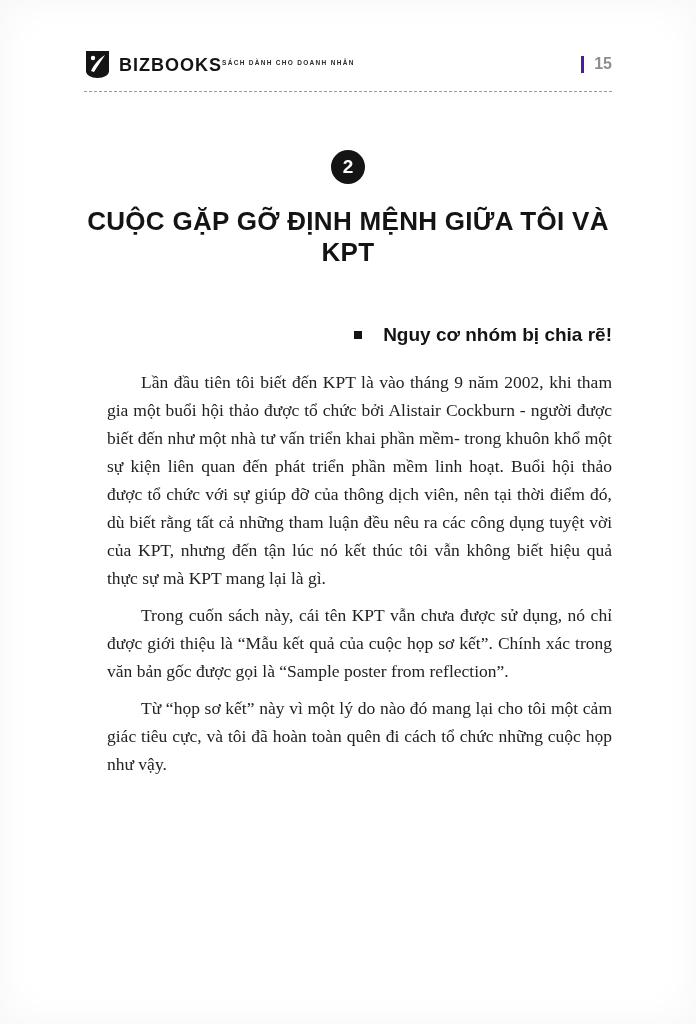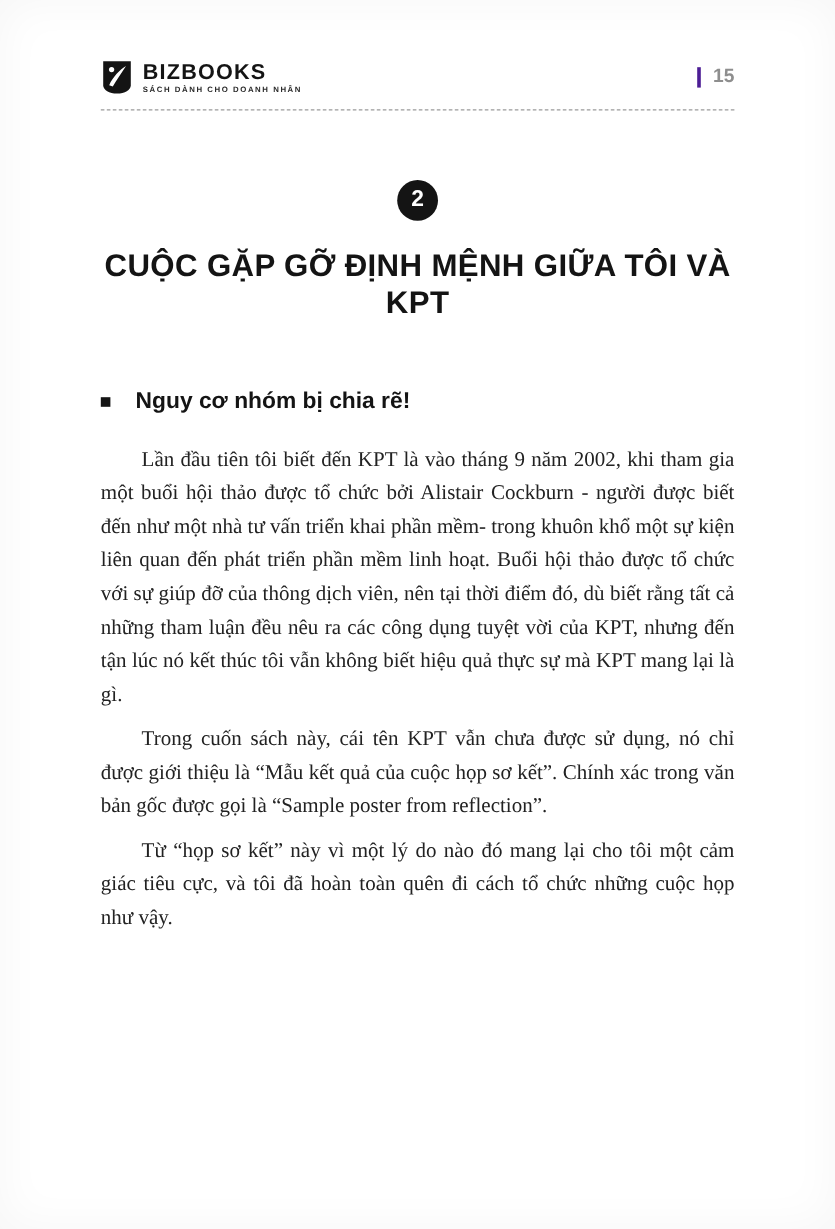--- a/index.html
+++ b/index.html
@@ -26,21 +26,21 @@
   .brand {
     display: flex;
     align-items: center;
     gap: 8px;
   }
   .logo {
     width: 27px;
     height: 29px;
     flex: 0 0 auto;
   }
-  .brand-text { display: flex; flex-direction: column; }
+  .brand-text { display: flex; }
   .brand-name {
     font-family: "Liberation Sans", sans-serif;
     font-weight: bold;
     font-size: 18px;
     letter-spacing: 1px;
     color: #141414;
     line-height: 1;
   }
   .brand-tagline {
     font-family: "Liberation Sans", sans-serif;
@@ -87,38 +87,39 @@
     color: #141414;
     text-align: center;
     margin: 0;
   }
   
   .section-row {
     display: flex;
     align-items: flex-start;
     gap: 21px;
     margin-top: 56px;
+    justify-content: flex-end;
   }
   .section-bullet {
     width: 8px;
     height: 8px;
     background: #141414;
     margin-top: 7px;
     flex: 0 0 auto;
   }
   .section-heading {
     font-family: "Liberation Sans", sans-serif;
     font-weight: bold;
     font-size: 19px;
     color: #141414;
     line-height: 1.15;
     margin: 0;
   }
   
-  .body-text { margin-top: 22px; }
+  .body-text { margin-top: 22px; margin-left: 23px; }
   .body-text p {
     font-size: 17.5px;
     line-height: 28px;
     text-align: justify;
     text-indent: 34px;
     margin: 0 0 9px 0;
     color: #222222;
   }
 </style>
 </head>

